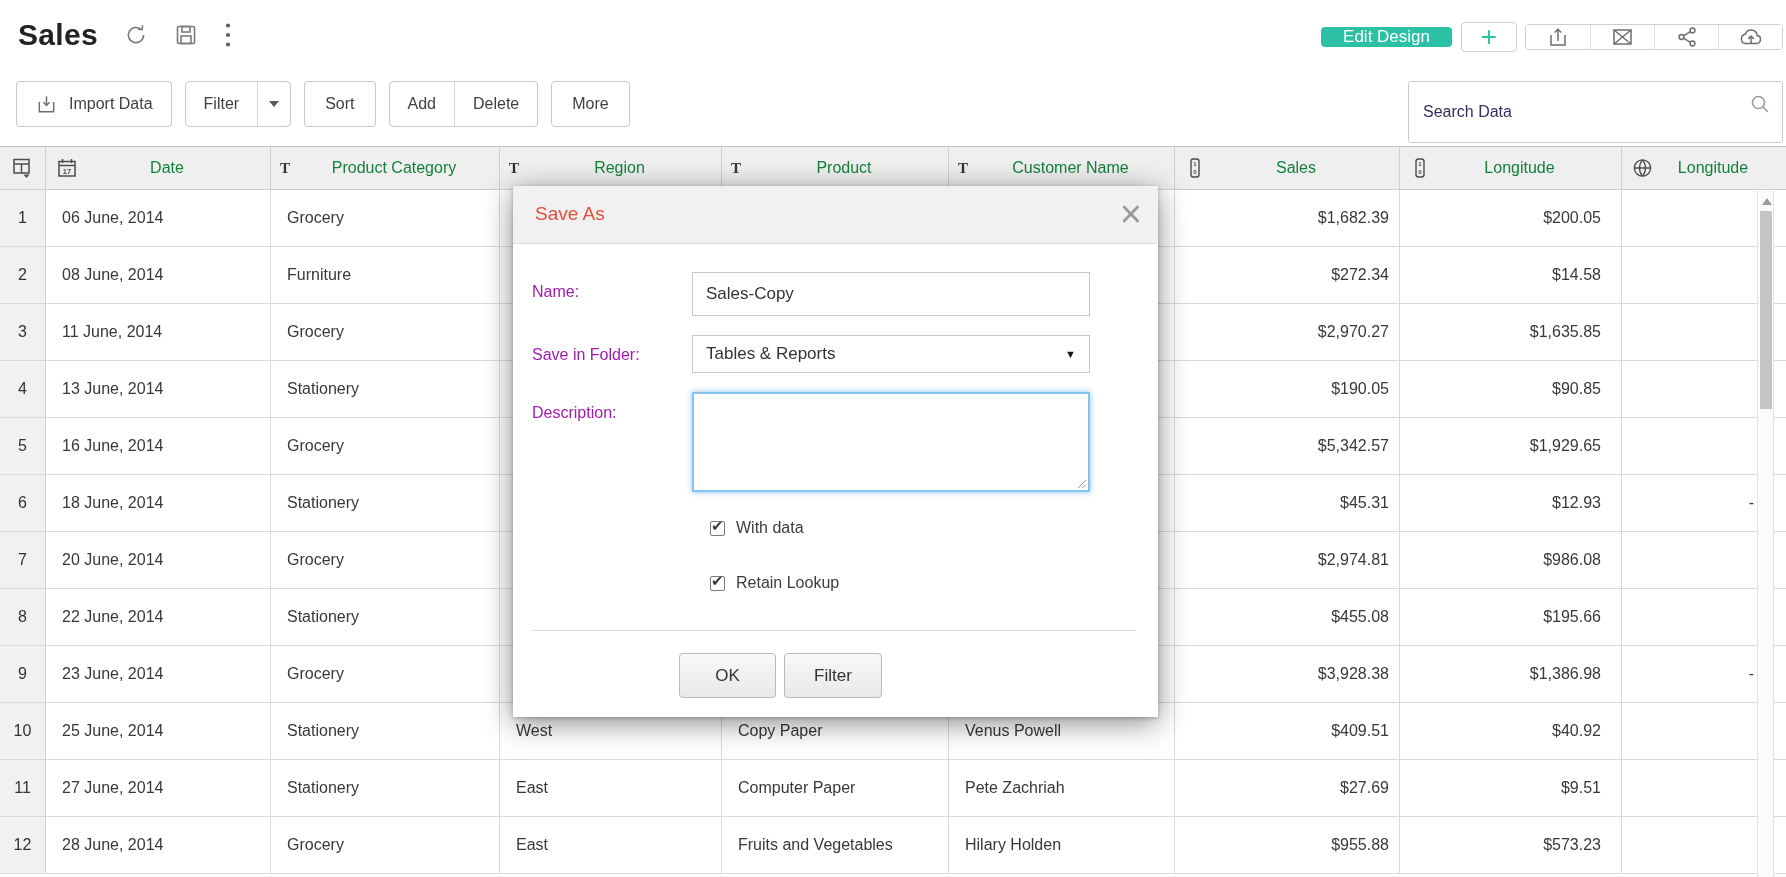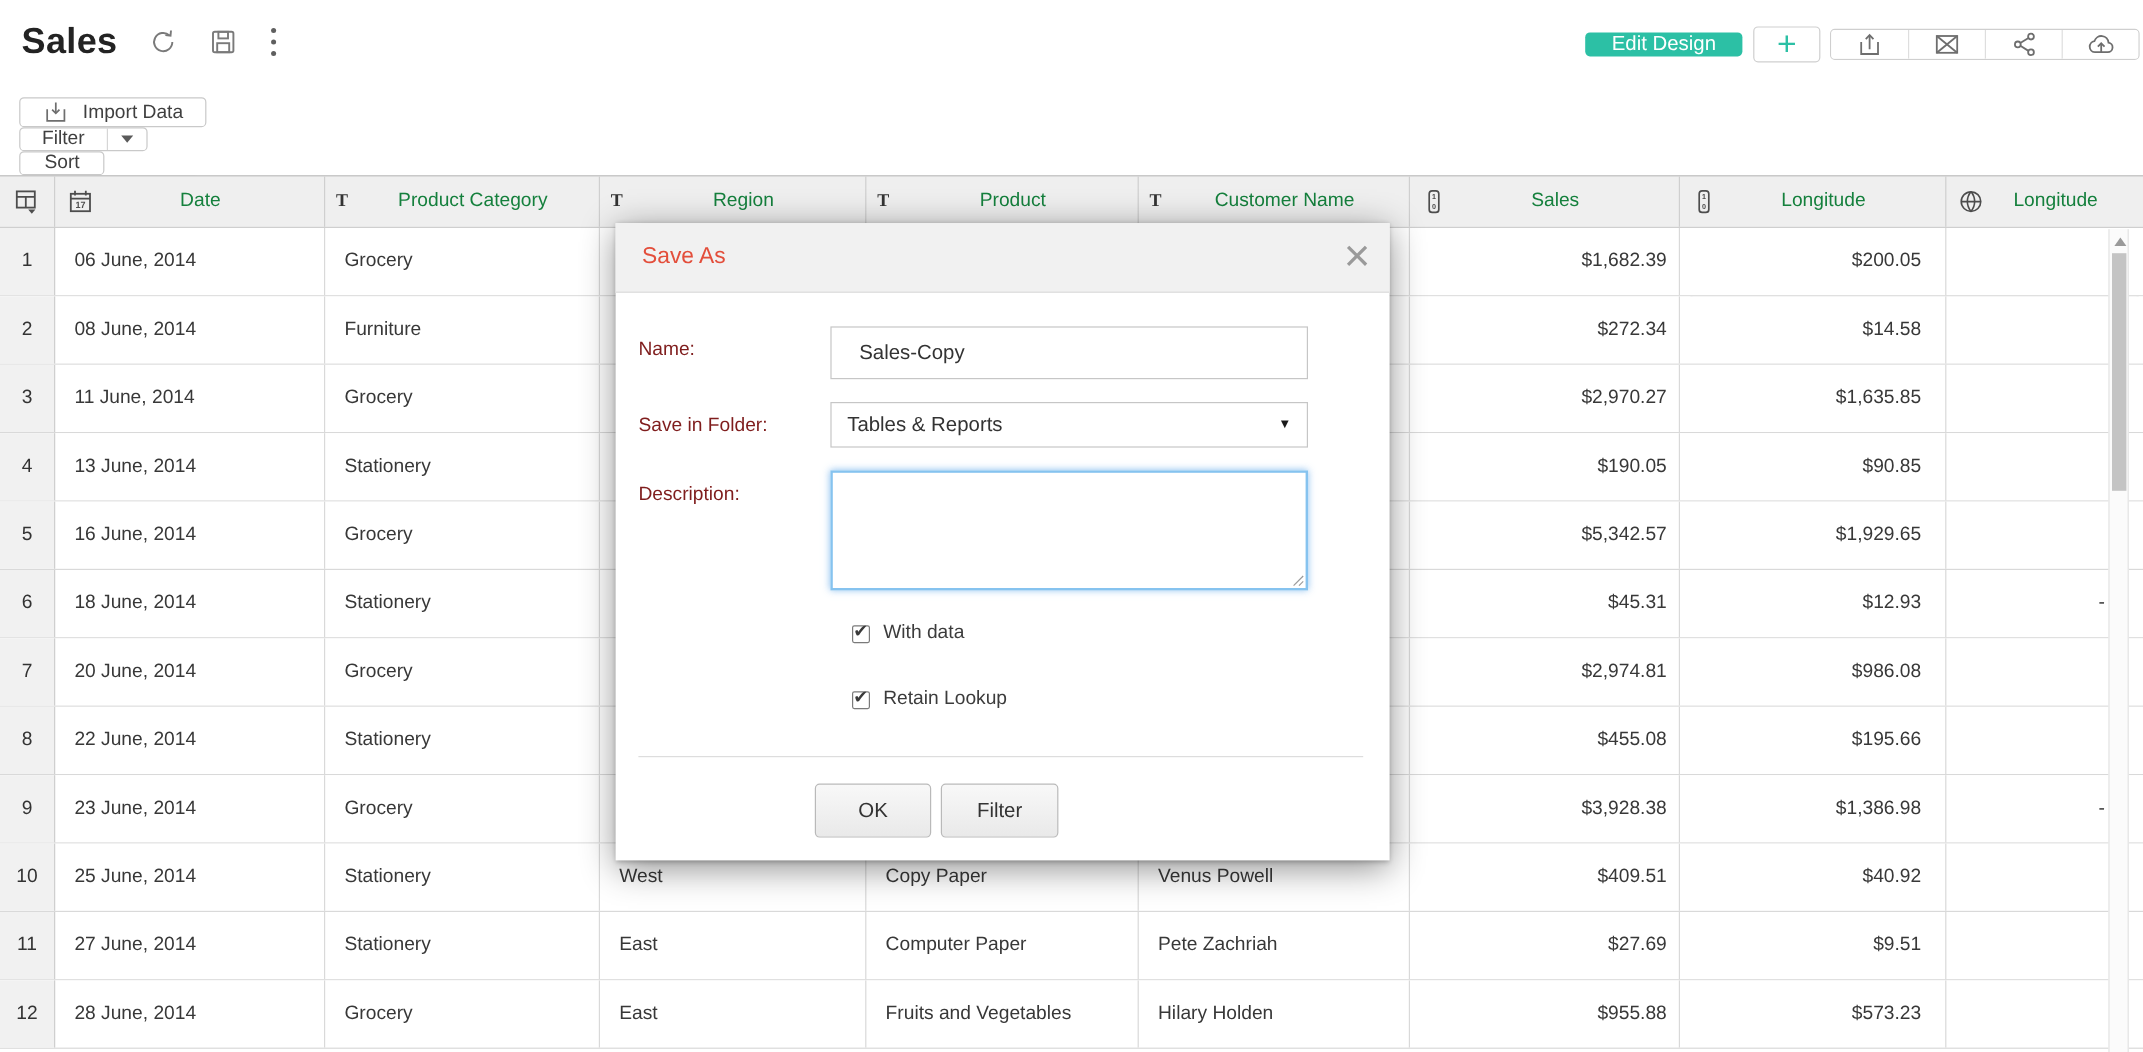--- a/index.html
+++ b/index.html
@@ -15,21 +15,21 @@
   .btn-edit-design { background:#2cc0a5; color:#fff; border:none; border-radius:4px;
      font-size:17px; padding:0 22px; cursor:pointer; font-family:inherit; }
   .btn-plus { width:56px; margin-left:9px; background:#fff; border:1px solid #cfcfcf; border-radius:4px;
      color:#2cc0a5; font-size:28px; line-height:1; cursor:pointer; font-family:inherit; }
   .icon-group { display:flex; margin-left:8px; border:1px solid #cfcfcf; border-radius:4px; overflow:hidden; background:#fff; }
   .icon-group .ig-btn { width:64px; display:flex; align-items:center; justify-content:center;
      background:#fff; border:none; border-left:1px solid #dedede; cursor:pointer; }
   .icon-group .ig-btn:first-child { border-left:none; }
 
   
-  .toolbar { position:relative; height:76px; display:flex; align-items:flex-start; padding:11px 3px 0 16px;flex-direction:column; }
+  .toolbar { position:relative; height:76px; display:flex; align-items:flex-start; padding:11px 3px 0 16px; }
   .tbtn { height:46px; background:#fff; border:1px solid #c9c9c9; border-radius:4px; color:#3f3f3f;
      font-size:16px; display:flex; align-items:center; padding:0 20px; margin-right:13px; cursor:pointer; font-family:inherit; white-space:nowrap; }
   .tgroup { height:46px; display:flex; border:1px solid #c9c9c9; border-radius:4px; margin-right:13px; background:#fff; }
   .tgroup .seg { display:flex; align-items:center; padding:0 18px; font-size:16px; color:#3f3f3f; cursor:pointer; }
   .tgroup .seg + .seg { border-left:1px solid #d6d6d6; }
   .tgroup .seg.caret { padding:0 11px; }
   .caret-down { width:0; height:0; border-left:5px solid transparent; border-right:5px solid transparent; border-top:6px solid #5a5a5a; }
   .search-wrap { margin-left:auto; position:relative; }
   .search-input { width:375px; height:62px; border:1px solid #c9c9c9; border-radius:3px; font-size:16px;
      padding:0 44px 0 14px; color:#30305e; font-family:inherit; }
@@ -62,23 +62,23 @@
      border-left:5px solid transparent; border-right:5px solid transparent; border-bottom:7px solid #9a9a9a; cursor:pointer; }
   .vthumb { position:absolute; top:20px; left:2px; width:12px; height:198px; background:#c4c4c4; cursor:pointer; }
 
   
   .modal { position:absolute; left:513px; top:186px; width:645px; height:531px; background:#fff;
      box-shadow:0 6px 28px rgba(0,0,0,.45), 0 1px 4px rgba(0,0,0,.25); }
   .modal-header { position:absolute; left:0; top:0; right:0; height:58px; background:#f1f1f1; border-bottom:1px solid #ddd; }
   .modal-title { position:absolute; left:22px; top:17px; font-size:19px; color:#e34e3b; }
   .modal-close { position:absolute; right:16px; top:6px; font-size:38px; font-weight:100; color:#9a9a9a;
      background:none; border:none; cursor:pointer; line-height:1.2; font-family:inherit; }
-  .m-label { position:absolute; left:19px; font-size:16px; color:#7f1d1d;text-align:center; }
+  .m-label { position:absolute; left:19px; font-size:16px; color:#a21caf;text-align:center; }
   .m-input { position:absolute; left:179px; width:398px; height:44px; border:1px solid #c6c6c6;
-     font-size:17px; color:#333; padding:0 23px; font-family:inherit; }
+     font-size:17px; color:#333; padding:0 13px; font-family:inherit; }
   .m-select { position:absolute; left:179px; top:149px; width:398px; height:38px; border:1px solid #c6c6c6;
      background:#fff; display:flex; align-items:center; padding:0 13px; font-size:17px; color:#333; cursor:pointer; }
   .m-select .sel-caret { position:absolute; right:13px; font-size:11px; color:#1a1a1a; }
   .m-textarea { position:absolute; left:179px; top:206px; width:398px; height:100px; border:2px solid #86c3ef;
      box-shadow:0 0 6px rgba(110,175,235,.8); resize:none; font-family:inherit; font-size:16px; padding:6px 10px; outline:none; }
   .resize-corner { position:absolute; left:563px; top:292px; pointer-events:none; }
   .cb-row { position:absolute; left:197px; display:flex; align-items:center; cursor:pointer; }
   .cb-box { position:relative; width:15px; height:15px; border:1px solid #7a7a7a; border-radius:2px; background:#fff; margin-right:11px; }
   .cb-box.checked::after { content:"\2714"; position:absolute; left:0px; top:-5px; font-size:15px; color:#3a3a3a; }
   .cb-label { font-size:16px; color:#3c3c3c; }

